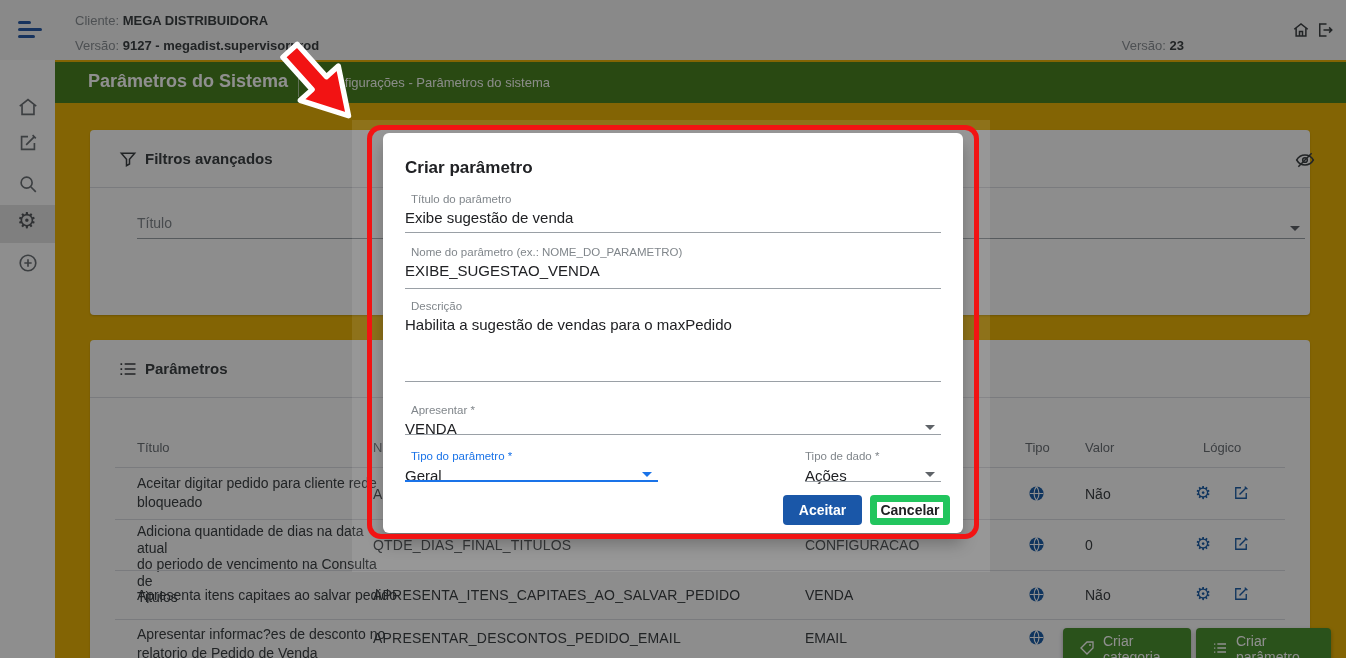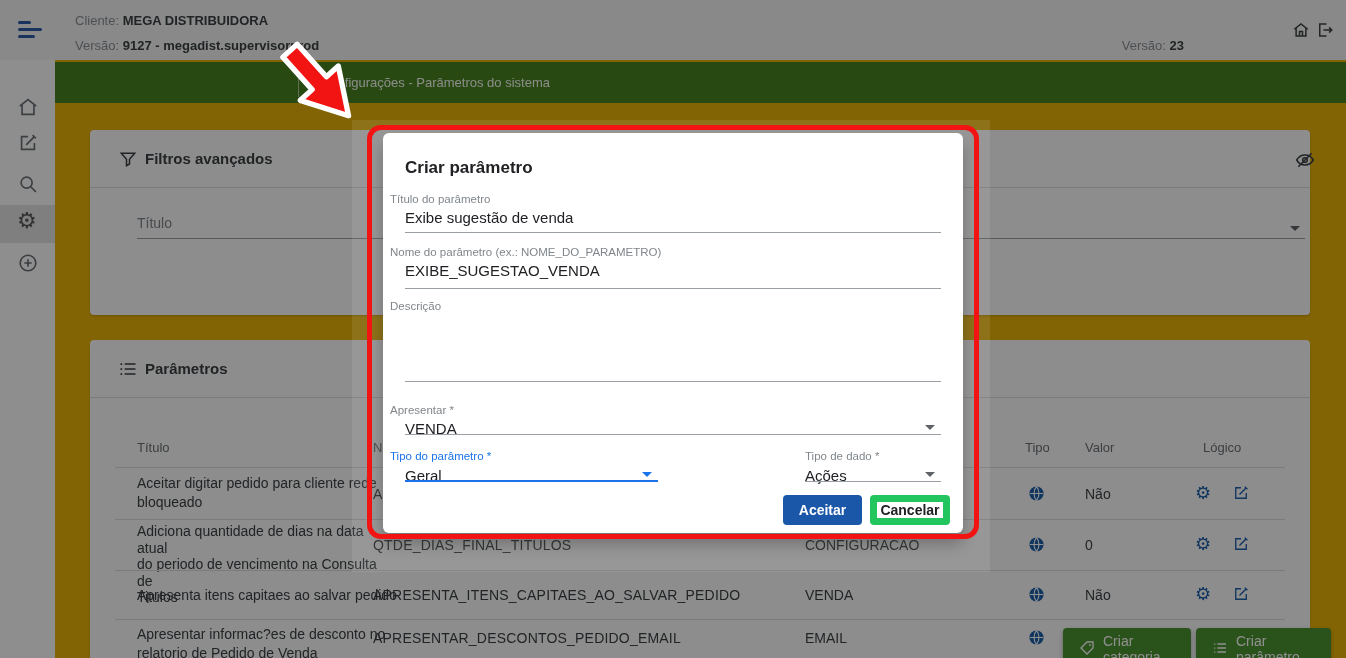--- a/index.html
+++ b/index.html
@@ -66,21 +66,21 @@
   .fab-par { left:1196px; width:135px; }
   .fab svg { flex:0 0 auto; }
 
   
   .backdrop { position:absolute; inset:0; background:rgba(0,0,0,.44); z-index:50; }
   .panel { position:absolute; left:352px; top:120px; width:638px; height:452px; background:rgba(255,255,255,.09); z-index:55; }
 
   .modal { position:absolute; left:383px; top:133px; width:580px; height:400px; background:#FFFFFF; border-radius:6px;
            box-shadow:0 11px 15px rgba(0,0,0,.25); z-index:60; }
   .m-title { position:absolute; left:22px; top:25px; font-size:17px; font-weight:bold; color:#202124; }
-  .m-label { position:absolute; left:7px; font-size:11.5px; color:#80868B; }
+  .m-label { position:absolute; left:28px; font-size:11.5px; color:#80868B; }
   .m-label.blue { color:#1A73E8; }
   .m-value { position:absolute; left:22px; font-size:15px; color:#202124; }
   .m-line { position:absolute; left:22px; width:536px; height:1px; background:#9AA0A6; }
   .m-caret { position:absolute; }
   .m-col-r { left:422px !important; }
   .m-btn { position:absolute; top:362px; height:30px; border-radius:4px; font-size:14px; font-weight:bold;
            font-family:inherit; cursor:pointer; }
   .m-save { left:400px; width:79px; background:#1A57A8; color:#FFFFFF; border:none; }
   .m-cancel { left:487px; width:80px; background:#FFFFFF; color:#202124; border:7px solid #22c55e; }
 
@@ -142,20 +142,21 @@
     </span>
     <span class="sb-ic" style="top:192px">
       <svg width="22" height="22" viewBox="0 0 24 24" fill="none" stroke="currentColor" stroke-width="1.8">
           <circle cx="12" cy="12" r="8.5"></circle>
           <path d="M12 8v8M8 12h8"></path>
         </svg>
     </span>
   </div>
 
   <div class="greenbar">
+    <div class="gb-title">Parâmetros do Sistema</div>
     <div class="gb-sep"></div>
     <div class="gb-crumb">- Configurações - Parâmetros do sistema</div>
   </div>
 
   <div class="card filters-card">
     <span class="card-ic">
       <svg width="20" height="20" viewBox="0 0 24 24" fill="none" stroke="currentColor" stroke-width="1.8">
           <path d="M4 5h16l-6.2 7.2V18l-3.6 2v-7.8Z"></path>
         </svg>
     </span>
@@ -303,20 +304,21 @@
 
     <div class="m-label" style="top:60px">Título do parâmetro</div>
     <div class="m-value" style="top:76px">Exibe sugestão de venda</div>
     <div class="m-line" style="top:99px"></div>
 
     <div class="m-label" style="top:113px">Nome do parâmetro (ex.: NOME_DO_PARAMETRO)</div>
     <div class="m-value" style="top:129px">EXIBE_SUGESTAO_VENDA</div>
     <div class="m-line" style="top:155px"></div>
 
     <div class="m-label" style="top:167px">Descrição</div>
+    <div class="m-value" style="top:183px">Habilita a sugestão de vendas para o maxPedido</div>
     <div class="m-line" style="top:248px"></div>
 
     <div class="m-label" style="top:271px">Apresentar *</div>
     <div class="m-value" style="top:287px">VENDA</div>
     <div class="m-caret caret" style="left:542px; top:292px"></div>
     <div class="m-line" style="top:301px"></div>
 
     <div class="m-label blue" style="top:317px">Tipo do parâmetro *</div>
     <div class="m-value" style="top:334px">Geral</div>
     <div class="m-caret caret blue" style="left:259px; top:339px"></div>

